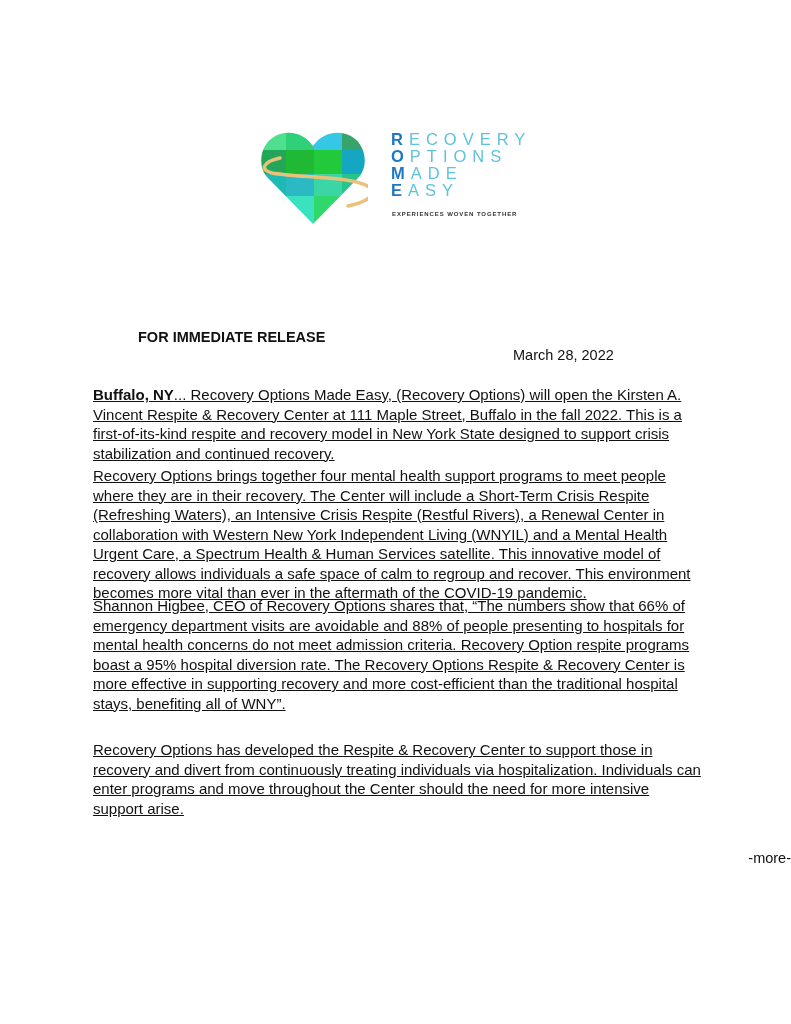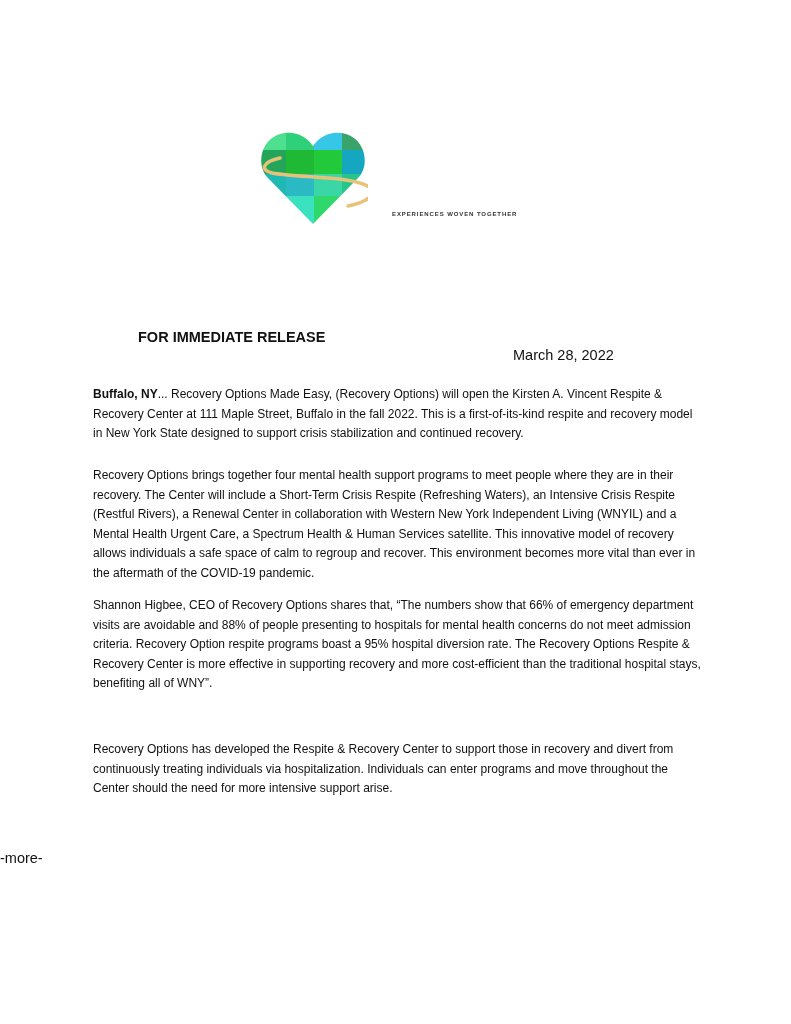--- a/index.html
+++ b/index.html
@@ -7,26 +7,26 @@
            font-family: "Liberation Sans", sans-serif; color: #111111; }
     .logo { position: absolute; left: 258px; top: 128px; width: 290px; height: 100px; }
     .heart { position: absolute; left: 0; top: 0; width: 110px; height: 100px; }
     .brand { position: absolute; left: 133px; top: 3px; }
     .brand-line { font-size: 16.5px; letter-spacing: 6px; color: #5ec3dc; line-height: 17px; font-weight: normal; white-space: nowrap; }
     .brand-line .cap { color: #1e78c2; font-weight: bold; }
     .tagline { position: absolute; left: 134px; top: 83px; font-size: 6px; font-weight: bold; letter-spacing: 0.9px; color: #333333; white-space: nowrap; }
     .header-row { position: absolute; left: 93px; top: 329px; width: 540px; font-size: 14.5px; }
     .release { font-weight: bold; margin-left: 45px; }
     .date { position: absolute; left: 420px; top: 0; margin-top: 18px; }
-    .para { position: absolute; left: 93px; width: 610px; font-size: 12px; line-height: 19.5px; margin: 0; }
+    .para { position: absolute; left: 93px; width: 610px; font-size: 15px; line-height: 19.5px; margin: 0; text-decoration: underline; }
     .p1 { top: 385px; }
     .p2 { top: 466px; }
     .p3 { top: 596px; }
     .p4 { top: 740px; }
-    .more { position: absolute; left: 0; width: 791px; top: 850px; text-align: left; font-size: 14.5px; }
+    .more { position: absolute; left: 0; width: 791px; top: 850px; text-align: right; font-size: 14.5px; }
   </style>
 </head>
 <body>
 
 <div class="logo">
   <svg class="heart" viewBox="0 0 110 100" width="110" height="100">
     <defs>
       <clipPath id="heartclip">
         <path d="M55 96 L10 50 C-2 38 2 12 22 6 C36 2 48 8 55 18 C62 8 74 2 88 6 C108 12 112 38 100 50 Z"></path>
       </clipPath>
@@ -42,20 +42,26 @@
       <rect x="84" y="22" width="28" height="24" fill="#15a6c2"></rect>
       <rect x="0" y="46" width="28" height="22" fill="#1fb9b4"></rect>
       <rect x="28" y="46" width="28" height="22" fill="#2bb9c4"></rect>
       <rect x="56" y="46" width="28" height="22" fill="#3ad6a6"></rect>
       <rect x="84" y="46" width="28" height="22" fill="#26c58a"></rect>
       <rect x="0" y="68" width="56" height="32" fill="#3ae2c0"></rect>
       <rect x="56" y="68" width="56" height="32" fill="#2fd86a"></rect>
     </g>
     <path d="M22 30 C4 34 2 42 14 45 C40 50 100 48 112 60 C120 70 100 76 90 78" fill="none" stroke="#e8c27a" stroke-width="3.5" stroke-linecap="round"></path>
   </svg>
+  <div class="brand">
+    <div class="brand-line"><span class="cap">R</span><span>ECOVERY</span></div>
+    <div class="brand-line"><span class="cap">O</span><span>PTIONS</span></div>
+    <div class="brand-line"><span class="cap">M</span><span>ADE</span></div>
+    <div class="brand-line"><span class="cap">E</span><span>ASY</span></div>
+  </div>
   <div class="tagline">EXPERIENCES WOVEN TOGETHER</div>
 </div>
 
 <div class="header-row">
   <span class="release">FOR IMMEDIATE RELEASE</span>
   <span class="date">March 28, 2022</span>
 </div>
 
 <p class="para p1"><b>Buffalo, NY</b><span>... Recovery Options Made Easy, (Recovery Options) will open the Kirsten A. Vincent Respite &amp; Recovery Center at 111 Maple Street, Buffalo in the fall 2022. This is a first-of-its-kind respite and recovery model in New York State designed to support crisis stabilization and continued recovery.</span></p>
 

